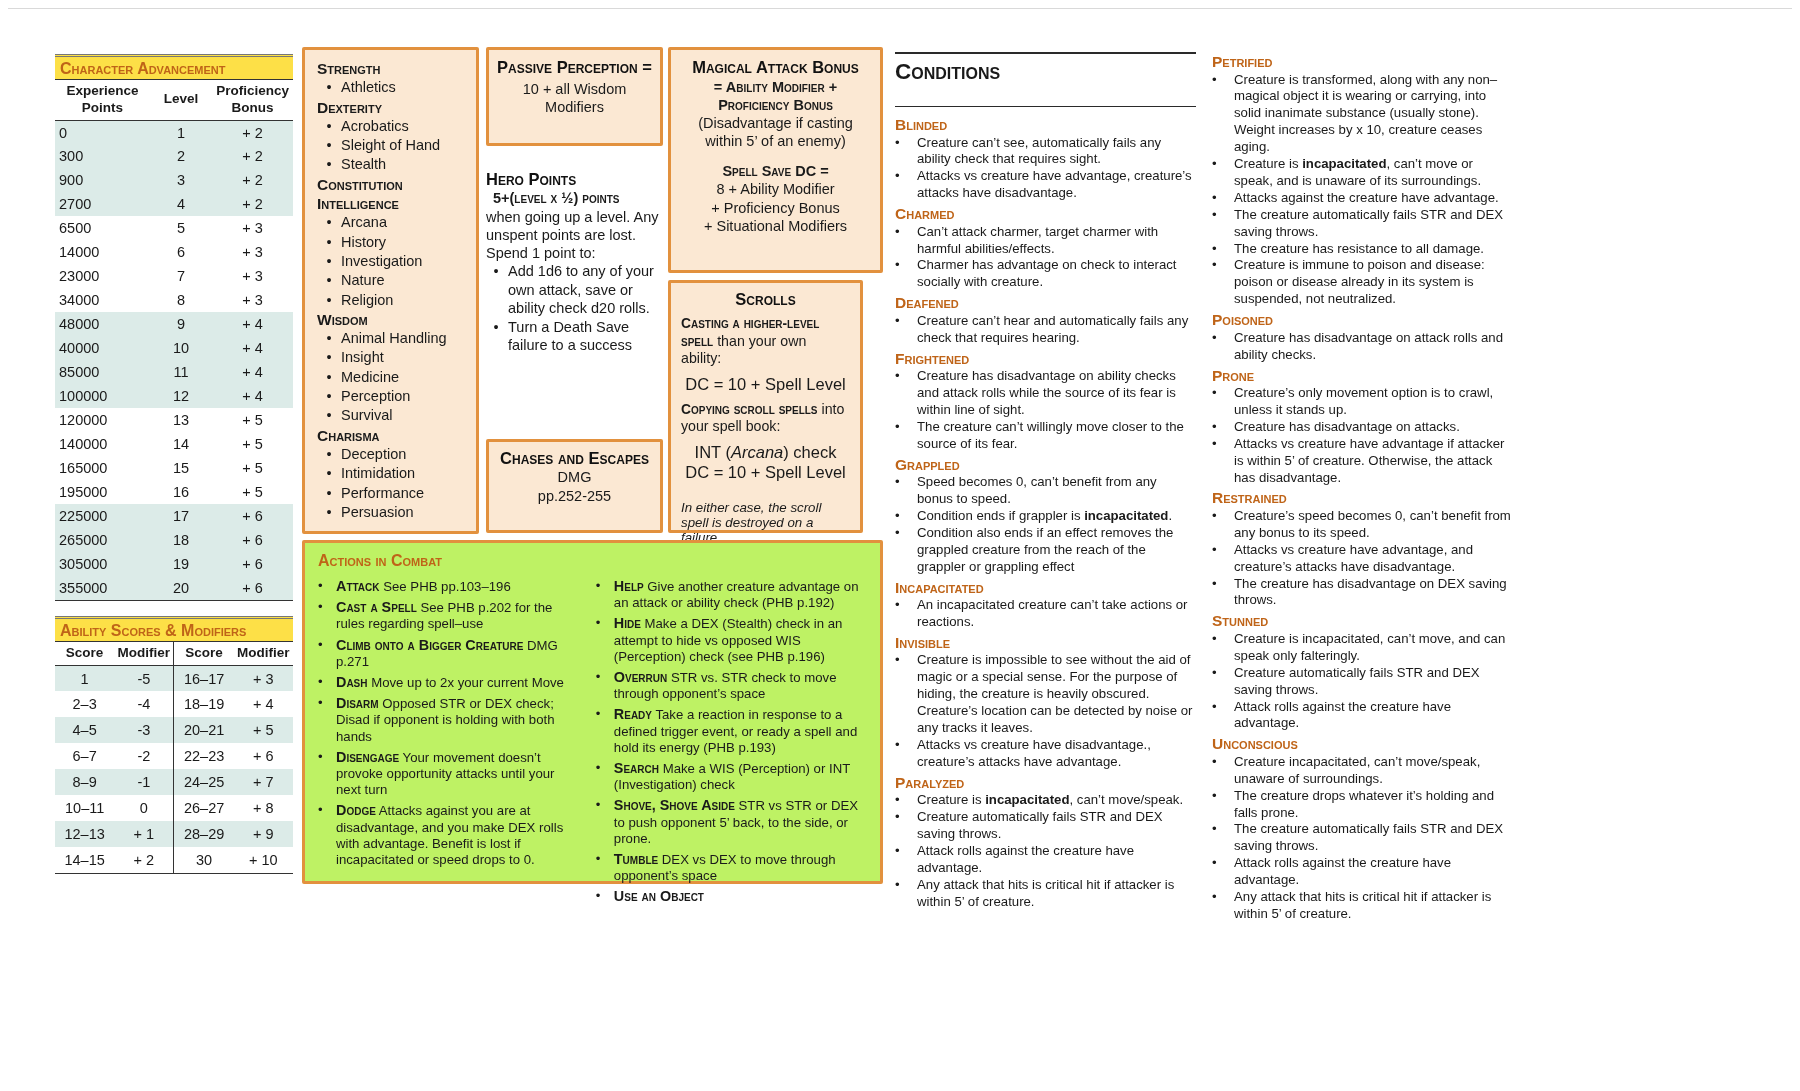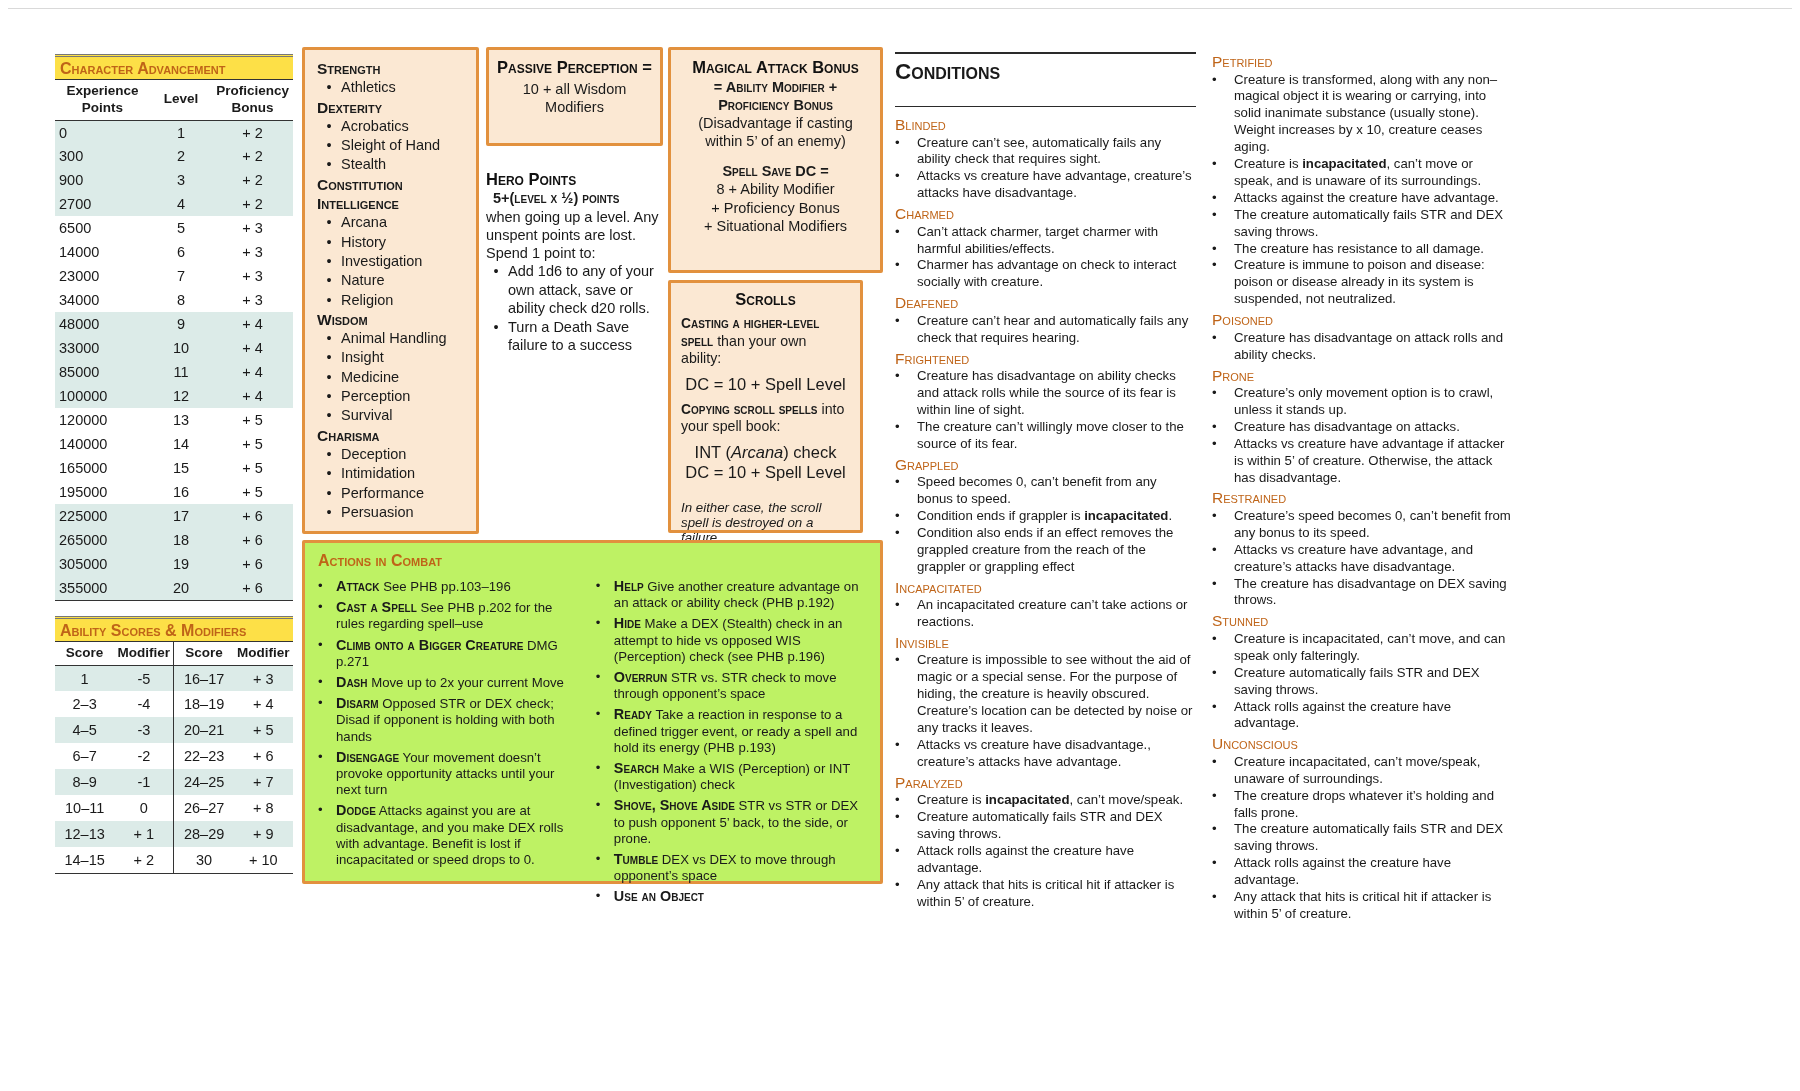--- a/index.html
+++ b/index.html
@@ -82,21 +82,21 @@
   .bullet-row.act .blt{width:9px;margin-right:9px;}
   .term{font-weight:bold;font-variant:small-caps;font-size:14.4px;}
 
   
   .cond-col{position:absolute;top:52px;width:301px;}
   #cond-col1{left:895px;}
   #cond-col2{left:1212px;width:300px;}
   .cond-header{border-top:2px solid #2a2a2a;border-bottom:1.6px solid #2a2a2a;
                font-weight:bold;font-variant:small-caps;font-size:22.5px;line-height:26px;
                padding:5px 0 21px;margin-bottom:9px;}
-  .cond-name{color:#bf6418;font-weight:normal;font-variant:small-caps;font-size:15.5px;line-height:18.5px;margin-top:3px;}
+  .cond-name{color:#bf6418;font-weight:bold;font-variant:small-caps;font-size:15.5px;line-height:18.5px;margin-top:3px;}
   #cond-col2 .cond-name:first-child{margin-top:1px;}
   .bullet-row.cond{font-size:13.2px;line-height:16.9px;}
   .bullet-row.cond .blt{width:10px;margin-right:12px;}
 </style>
 </head>
 <body>
 
 <div id="sheet">
   <div class="top-rule"></div>
 
@@ -150,21 +150,21 @@
             <td class="c0">34000</td>
             <td class="c1">8</td>
             <td class="c2">+ 3</td>
           </tr>
           <tr class="teal">
             <td class="c0">48000</td>
             <td class="c1">9</td>
             <td class="c2">+ 4</td>
           </tr>
           <tr class="teal">
-            <td class="c0">33000</td>
+            <td class="c0">40000</td>
             <td class="c1">10</td>
             <td class="c2">+ 4</td>
           </tr>
           <tr class="teal">
             <td class="c0">85000</td>
             <td class="c1">11</td>
             <td class="c2">+ 4</td>
           </tr>
           <tr class="teal">
             <td class="c0">100000</td>
@@ -377,20 +377,27 @@
           <span class="blt">•</span>
           <span class="btxt">Add 1d6 to any of your own attack, save or ability check d20 rolls.</span>
         </div>
         <div class="bullet-row hero">
           <span class="blt">•</span>
           <span class="btxt">Turn a Death Save failure to a success</span>
         </div>
       </div>
   </div>
 
+  <div class="box" id="chases-box">
+    <div class="h-box">Chases and Escapes</div>
+    <div id="chases-lines">
+        <div class="cb-line">DMG</div>
+        <div class="cb-line">pp.252-255</div>
+      </div>
+  </div>
 
   <div class="box" id="magic-box">
     <div class="h-box">Magical Attack Bonus</div>
     <div class="mb-formula">= Ability Modifier + Proficiency Bonus</div>
     <div class="mb-note">(Disadvantage if casting within 5’ of an enemy)</div>
     <div class="mb-save-title">Spell Save DC =</div>
     <div id="save-lines">
         <div class="mb-line">8 + Ability Modifier</div>
         <div class="mb-line">+ Proficiency Bonus</div>
         <div class="mb-line">+ Situational Modifiers</div>

